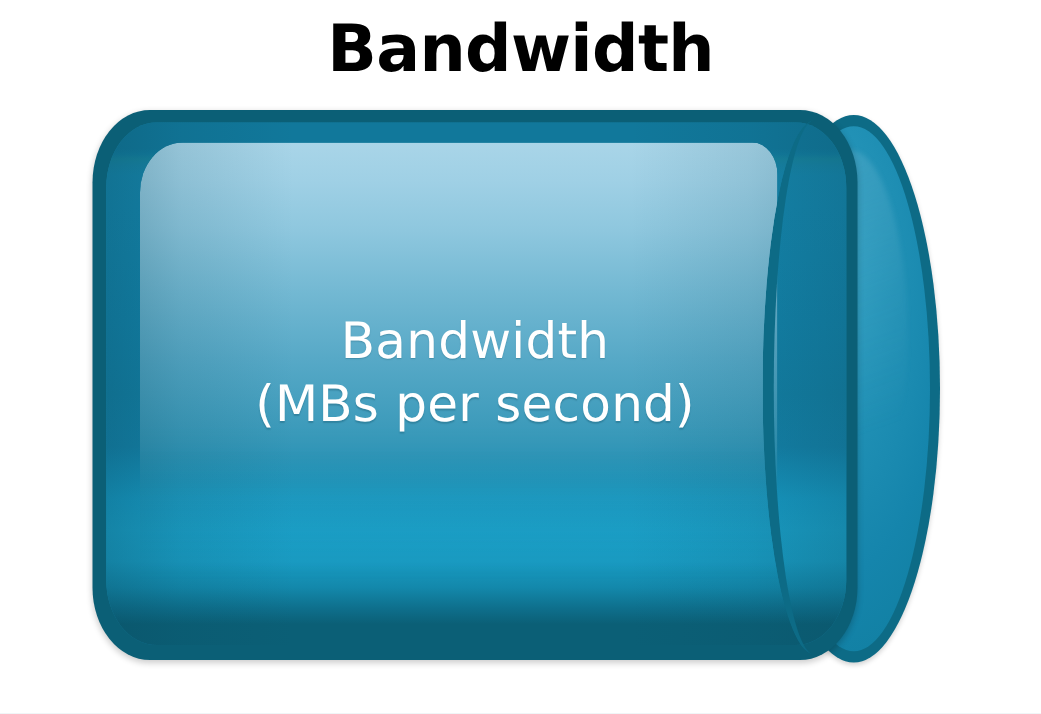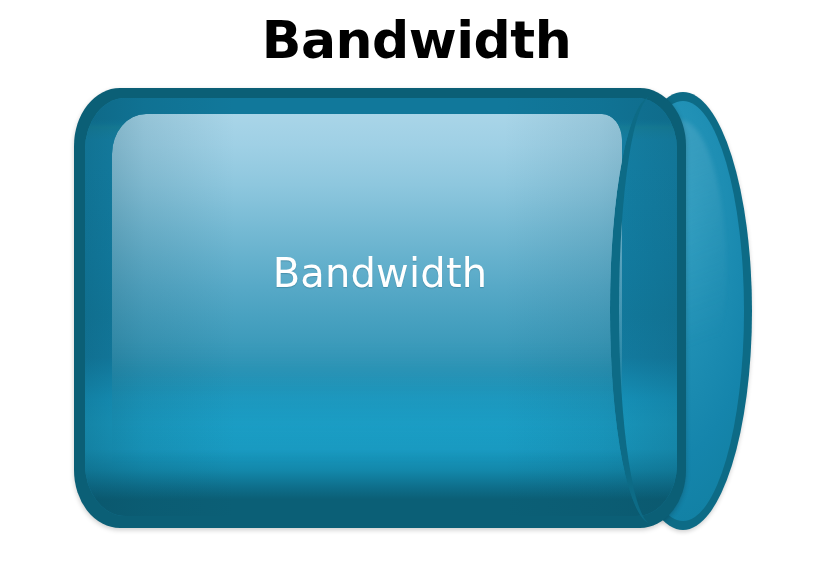--- a/index.html
+++ b/index.html
@@ -243,18 +243,19 @@
     <div class="body-outer">
       <div class="body-mid"></div>
       <div class="body-face"></div>
       <div class="body-gloss"></div>
       <div class="body-left-shade"></div>
       <div class="body-right-shade"></div>
       <div class="cap-seam"></div>
 
       <div id="body-label">
         <span class="line">Bandwidth</span>
+        <span class="line">(MBs per second)</span>
       </div>
     </div>
 
   </div>
 
 </div>
 
 </body></html>

